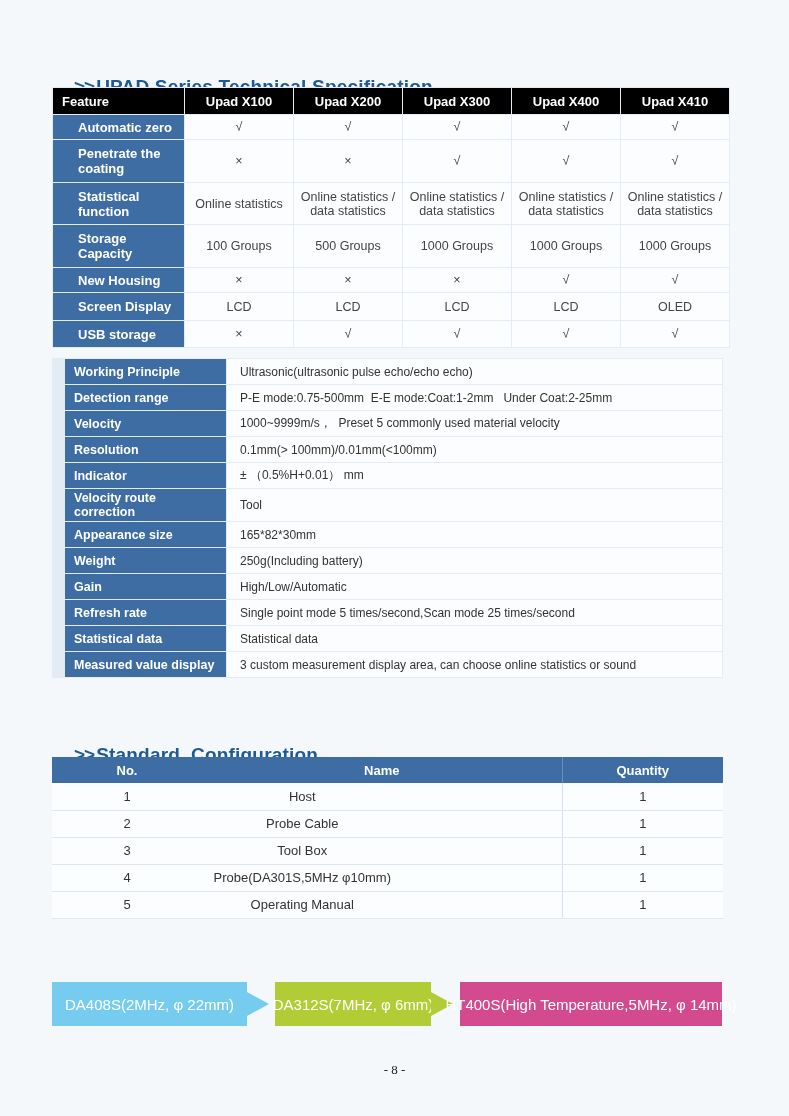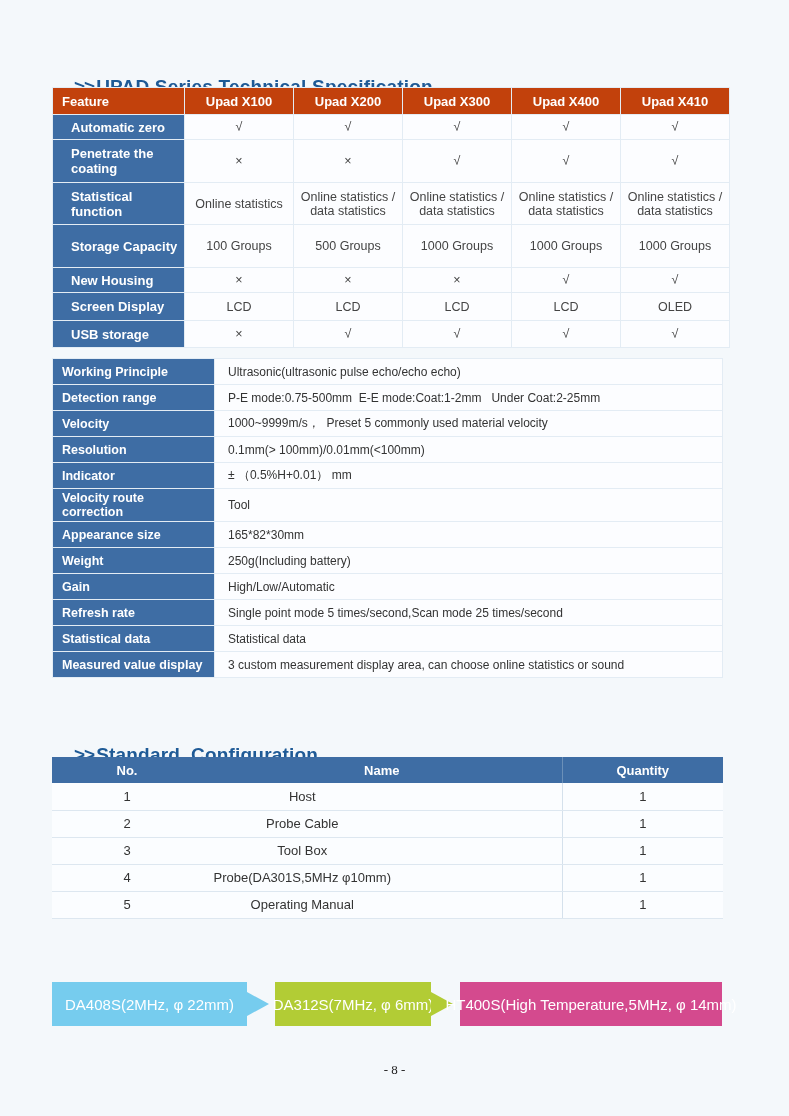--- a/index.html
+++ b/index.html
@@ -20,37 +20,37 @@
   .section-heading .chev { letter-spacing: -1px; margin-right: 2px; }
 
   
   table.cmp {
     position: absolute; left: 52px; top: 87px; width: 671px;
     border-collapse: separate; border-spacing: 1px;
     background: #e3ecf4; table-layout: fixed;
   }
   table.cmp th, table.cmp td { padding: 2px 4px; }
   table.cmp th.head {
-    background: #c2410c; color: #fff; font-size: 13px; font-weight: bold;
+    background: #000000; color: #fff; font-size: 13px; font-weight: bold;
     text-align: center; height: 24px;
   }
   table.cmp th.head.feature { text-align: left; padding-left: 9px; }
   table.cmp td.rowlabel {
     background: #3e6da4; color: #fff; font-size: 13px; font-weight: bold;
-    text-align: left; padding-left: 18px;
+    text-align: left; padding-left: 25px;
   }
   table.cmp td.val {
     background: #fcfdff; font-size: 12.5px; color: #444; text-align: center;
   }
 
   
   table.detail {
     position: absolute; left: 52px; top: 358px; width: 671px;
     border-collapse: separate; border-spacing: 1px;
-    background: #e3ecf4; table-layout: fixed;
+    background: #e3ecf4; table-layout: fixed; padding-left: 12px;
   }
   table.detail td { height: 25px; padding: 2px 6px; }
   table.detail td.rowlabel {
     background: #3e6da4; color: #fff; font-size: 12.5px; font-weight: bold;
     width: 161px; padding-left: 9px;
   }
   table.detail td.val {
     background: #fcfdff; font-size: 12px; color: #333;
     padding-left: 13px; white-space: pre-wrap;
   }

